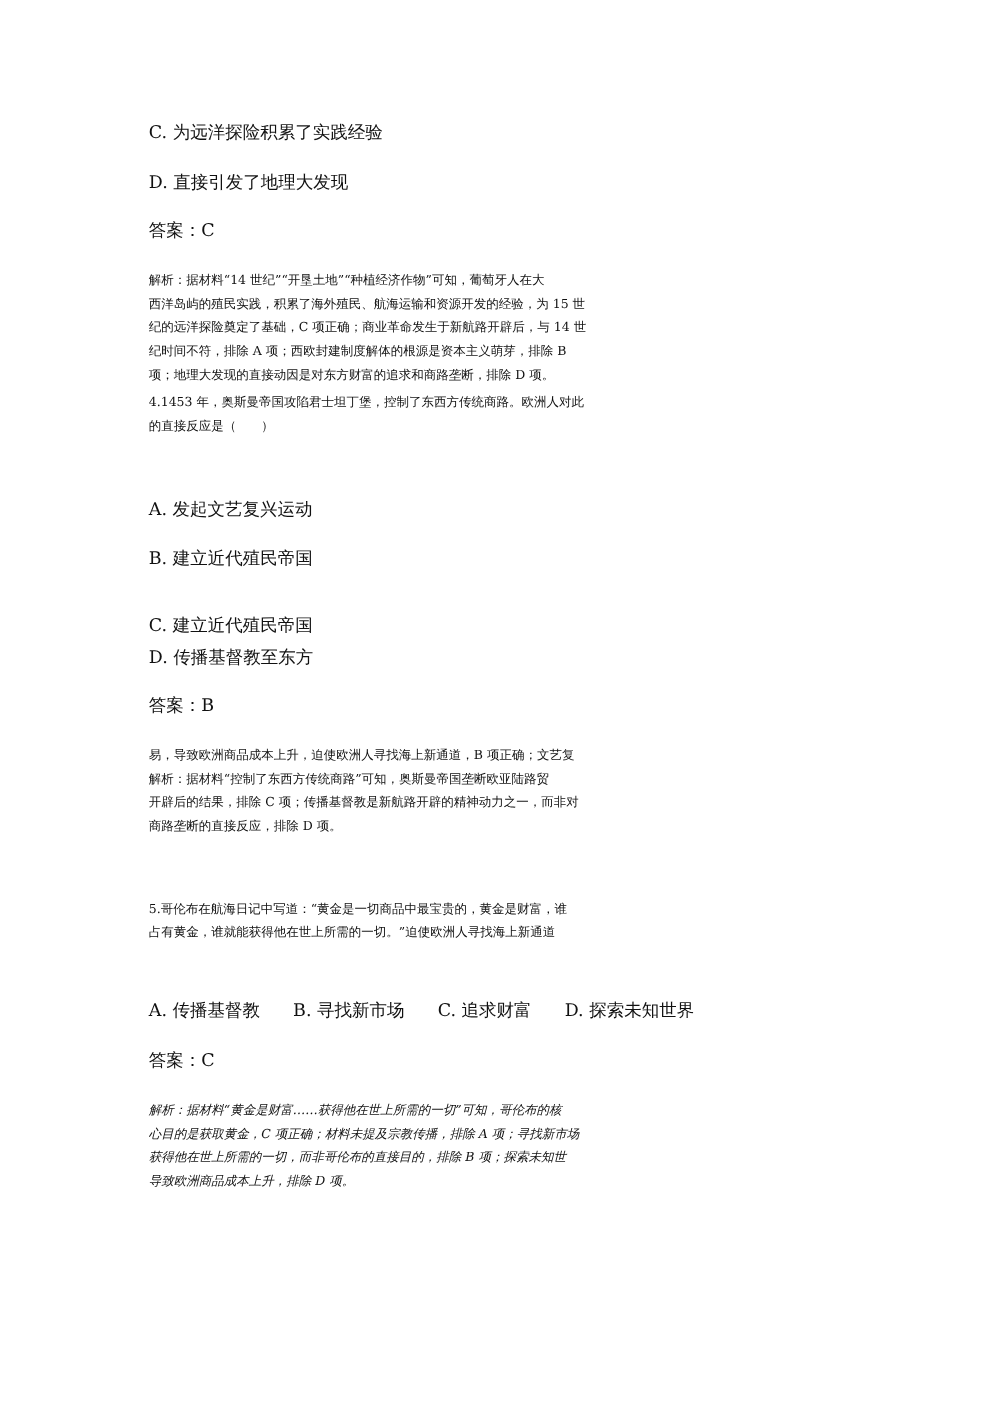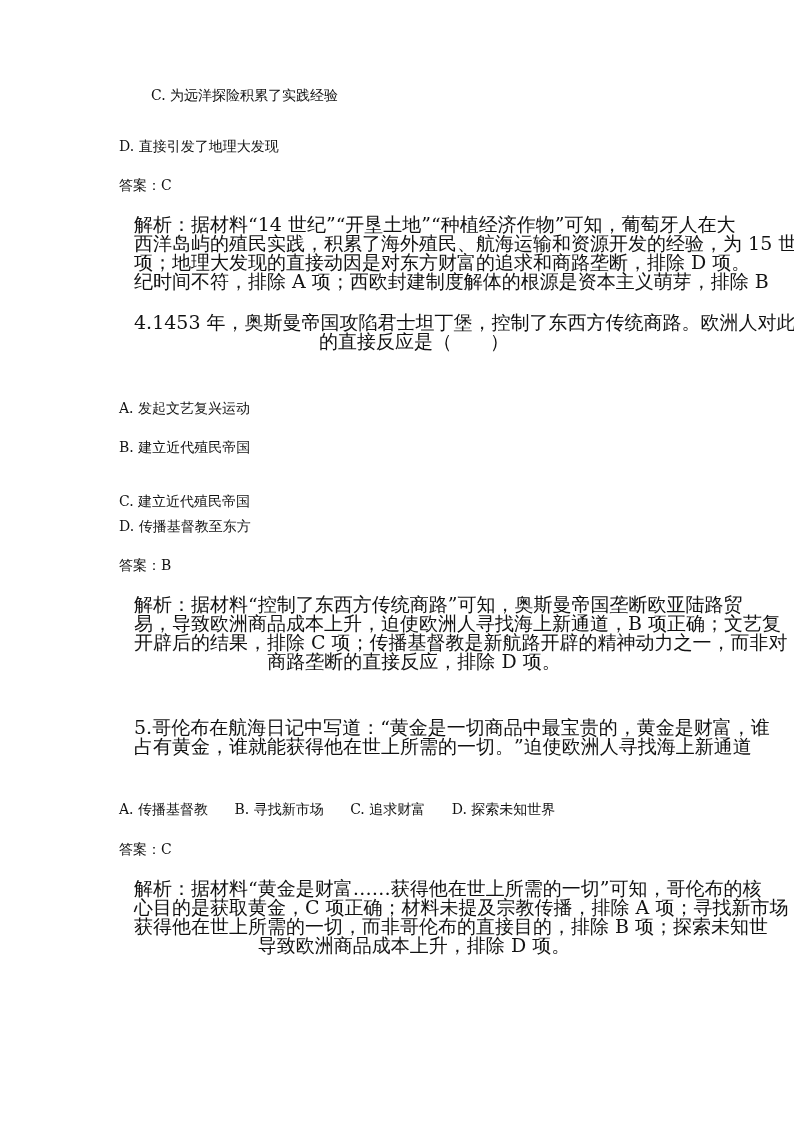--- a/index.html
+++ b/index.html
@@ -24,84 +24,85 @@
     .line {
       position: absolute;
       left: 0;
       font-size: 14px;
       line-height: 19px;
       white-space: nowrap;
       letter-spacing: 0px;
     }
     .para {
       position: absolute;
-      left: 15px;
+      left: 0;
       width: 560px;
-      font-size: 19px;
+      font-size: 10px;
       line-height: 19px;
       white-space: normal;
-      text-align: center;
+      text-align: left;
     }
     .para span.l {
       display: block;
       white-space: nowrap;
     }
     .opts-row span.opt {
       display: inline-block;
       margin-right: 22px;
     }
   </style>
 </head>
 <body>
 
 <div class="page">
 
-  <div class="line" style="top:86px;margin-left:32px;">C. 为远洋探险积累了实践经验</div>
+  <div class="line" style="top:97px;">C. 为远洋探险积累了实践经验</div>
   <div class="line" style="top:137px;">D. 直接引发了地理大发现</div>
   <div class="line" style="top:176px;">答案：C</div>
 
   <div class="para" style="top:215px;">
     <span class="l">解析：据材料“14 世纪”“开垦土地”“种植经济作物”可知，葡萄牙人在大</span>
     <span class="l">西洋岛屿的殖民实践，积累了海外殖民、航海运输和资源开发的经验，为 15 世</span>
+    <span class="l">纪的远洋探险奠定了基础，C 项正确；商业革命发生于新航路开辟后，与 14 世</span>
+    <span class="l">纪时间不符，排除 A 项；西欧封建制度解体的根源是资本主义萌芽，排除 B</span>
     <span class="l">项；地理大发现的直接动因是对东方财富的追求和商路垄断，排除 D 项。</span>
-    <span class="l">纪时间不符，排除 A 项；西欧封建制度解体的根源是资本主义萌芽，排除 B</span>
   </div>
 
   <div class="para" style="top:313px;">
     <span class="l">4.1453 年，奥斯曼帝国攻陷君士坦丁堡，控制了东西方传统商路。欧洲人对此</span>
     <span class="l">的直接反应是（　　）</span>
   </div>
 
   <div class="line" style="top:399px;">A. 发起文艺复兴运动</div>
   <div class="line" style="top:438px;">B. 建立近代殖民帝国</div>
   <div class="line" style="top:492px;">C. 建立近代殖民帝国</div>
   <div class="line" style="top:517px;">D. 传播基督教至东方</div>
   <div class="line" style="top:556px;">答案：B</div>
 
   <div class="para" style="top:595px;">
+    <span class="l">易，导致欧洲商品成本上升，迫使欧洲人寻找海上新通道，B 项正确；文艺复</span>
     <span class="l">解析：据材料“控制了东西方传统商路”可知，奥斯曼帝国垄断欧亚陆路贸</span>
-    <span class="l">易，导致欧洲商品成本上升，迫使欧洲人寻找海上新通道，B 项正确；文艺复</span>
     <span class="l">开辟后的结果，排除 C 项；传播基督教是新航路开辟的精神动力之一，而非对</span>
     <span class="l">商路垄断的直接反应，排除 D 项。</span>
   </div>
 
   <div class="para" style="top:718px;">
     <span class="l">5.哥伦布在航海日记中写道：“黄金是一切商品中最宝贵的，黄金是财富，谁</span>
     <span class="l">占有黄金，谁就能获得他在世上所需的一切。”迫使欧洲人寻找海上新通道</span>
   </div>
 
   <div class="line opts-row" style="top:800px;">
     <span class="opt">A. 传播基督教</span>
     <span class="opt">B. 寻找新市场</span>
     <span class="opt">C. 追求财富</span>
     <span class="opt">D. 探索未知世界</span>
   </div>
 
   <div class="line" style="top:840px;">答案：C</div>
 
-  <div class="para" style="top:879px;">
+  <div class="para" style="top:879px;font-style:italic;">
     <span class="l">解析：据材料“黄金是财富……获得他在世上所需的一切”可知，哥伦布的核</span>
     <span class="l">心目的是获取黄金，C 项正确；材料未提及宗教传播，排除 A 项；寻找新市场</span>
     <span class="l">获得他在世上所需的一切，而非哥伦布的直接目的，排除 B 项；探索未知世</span>
     <span class="l">导致欧洲商品成本上升，排除 D 项。</span>
   </div>
 
 </div>
 
 </body></html>

